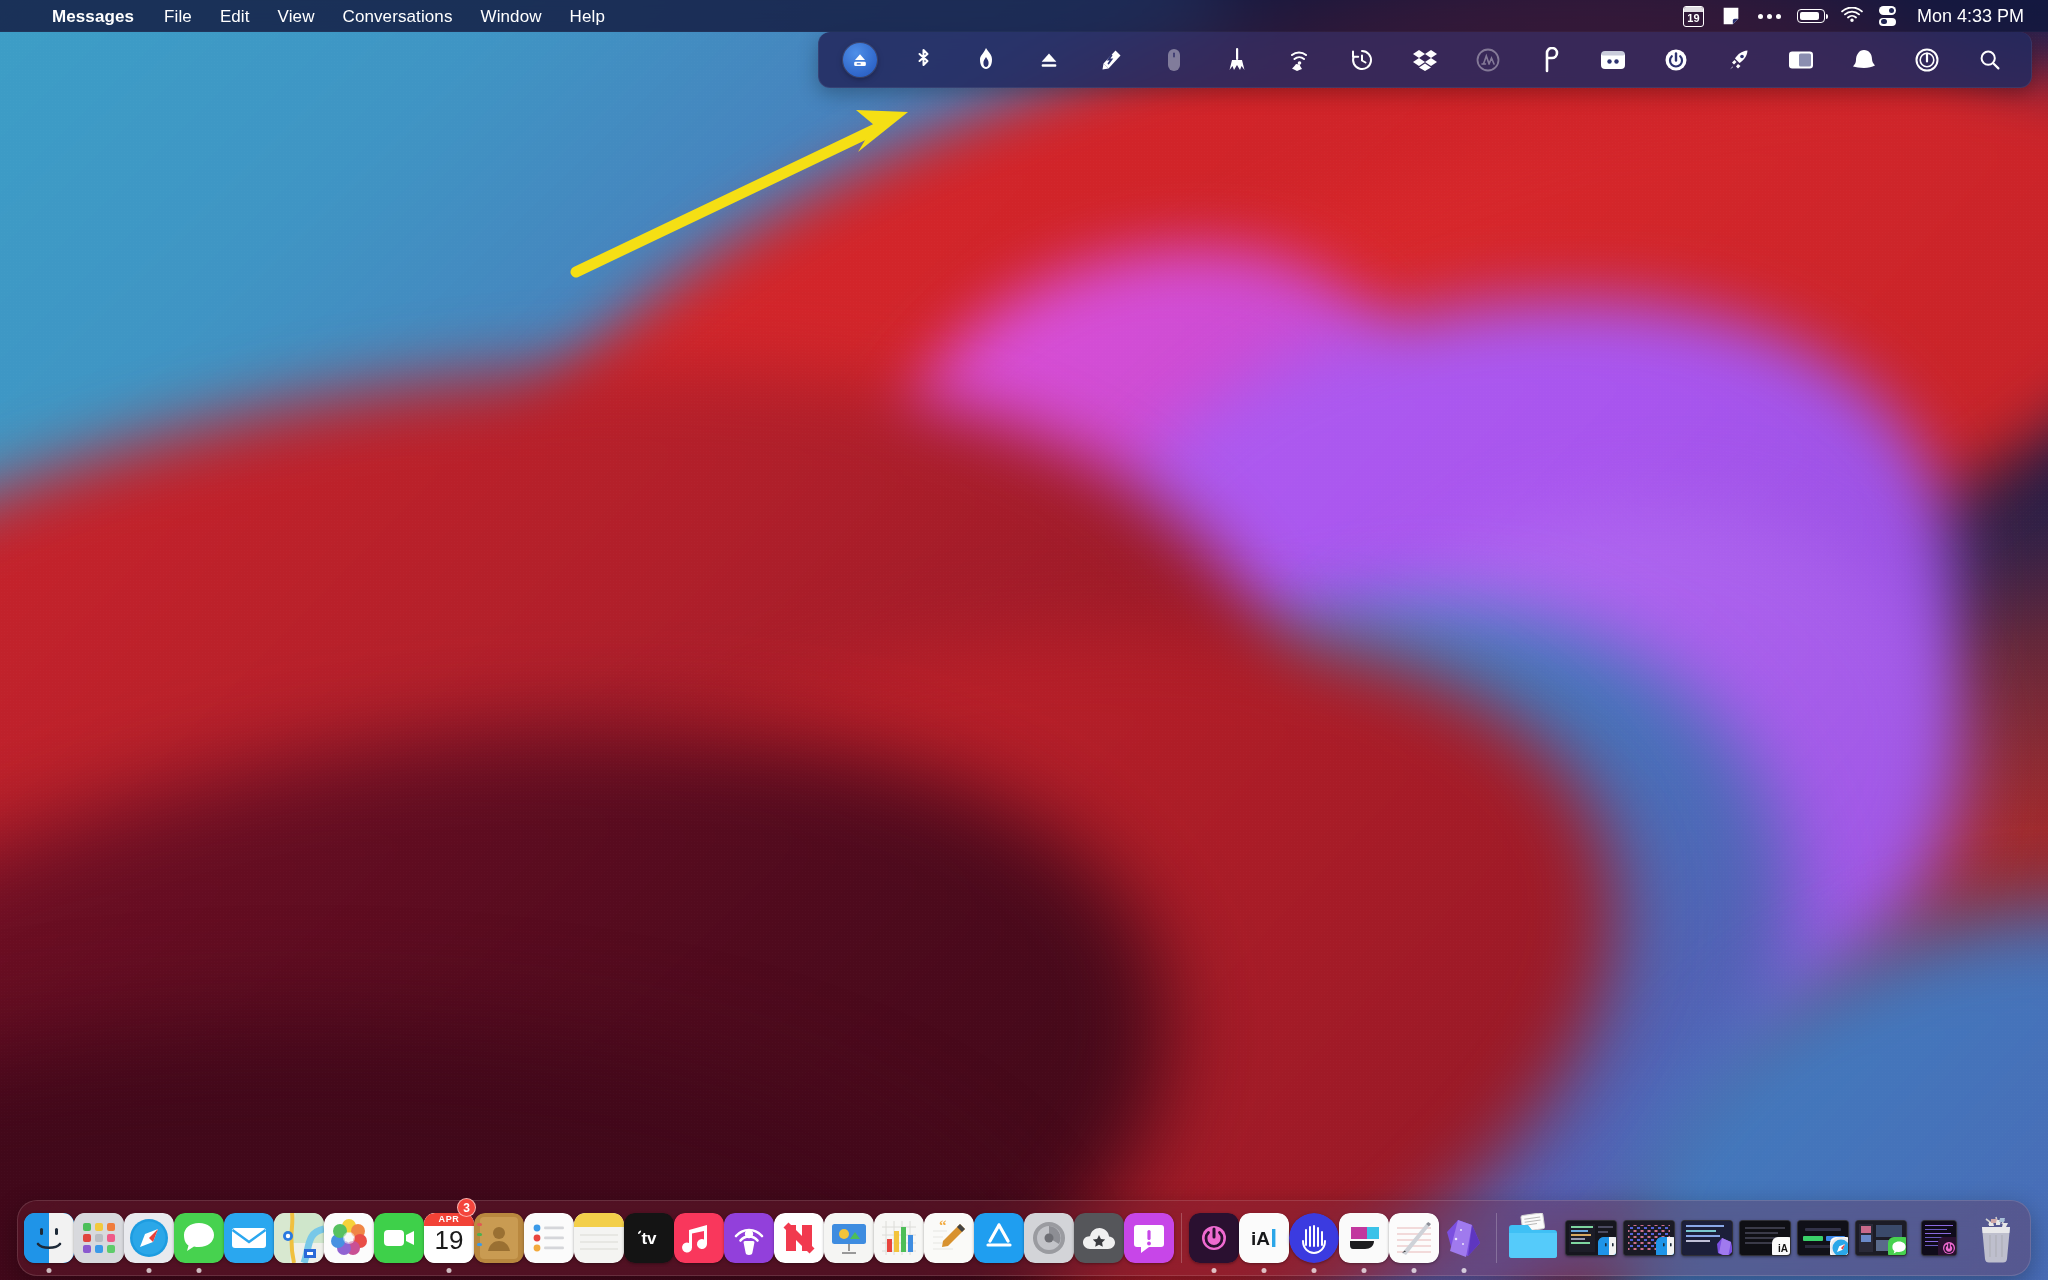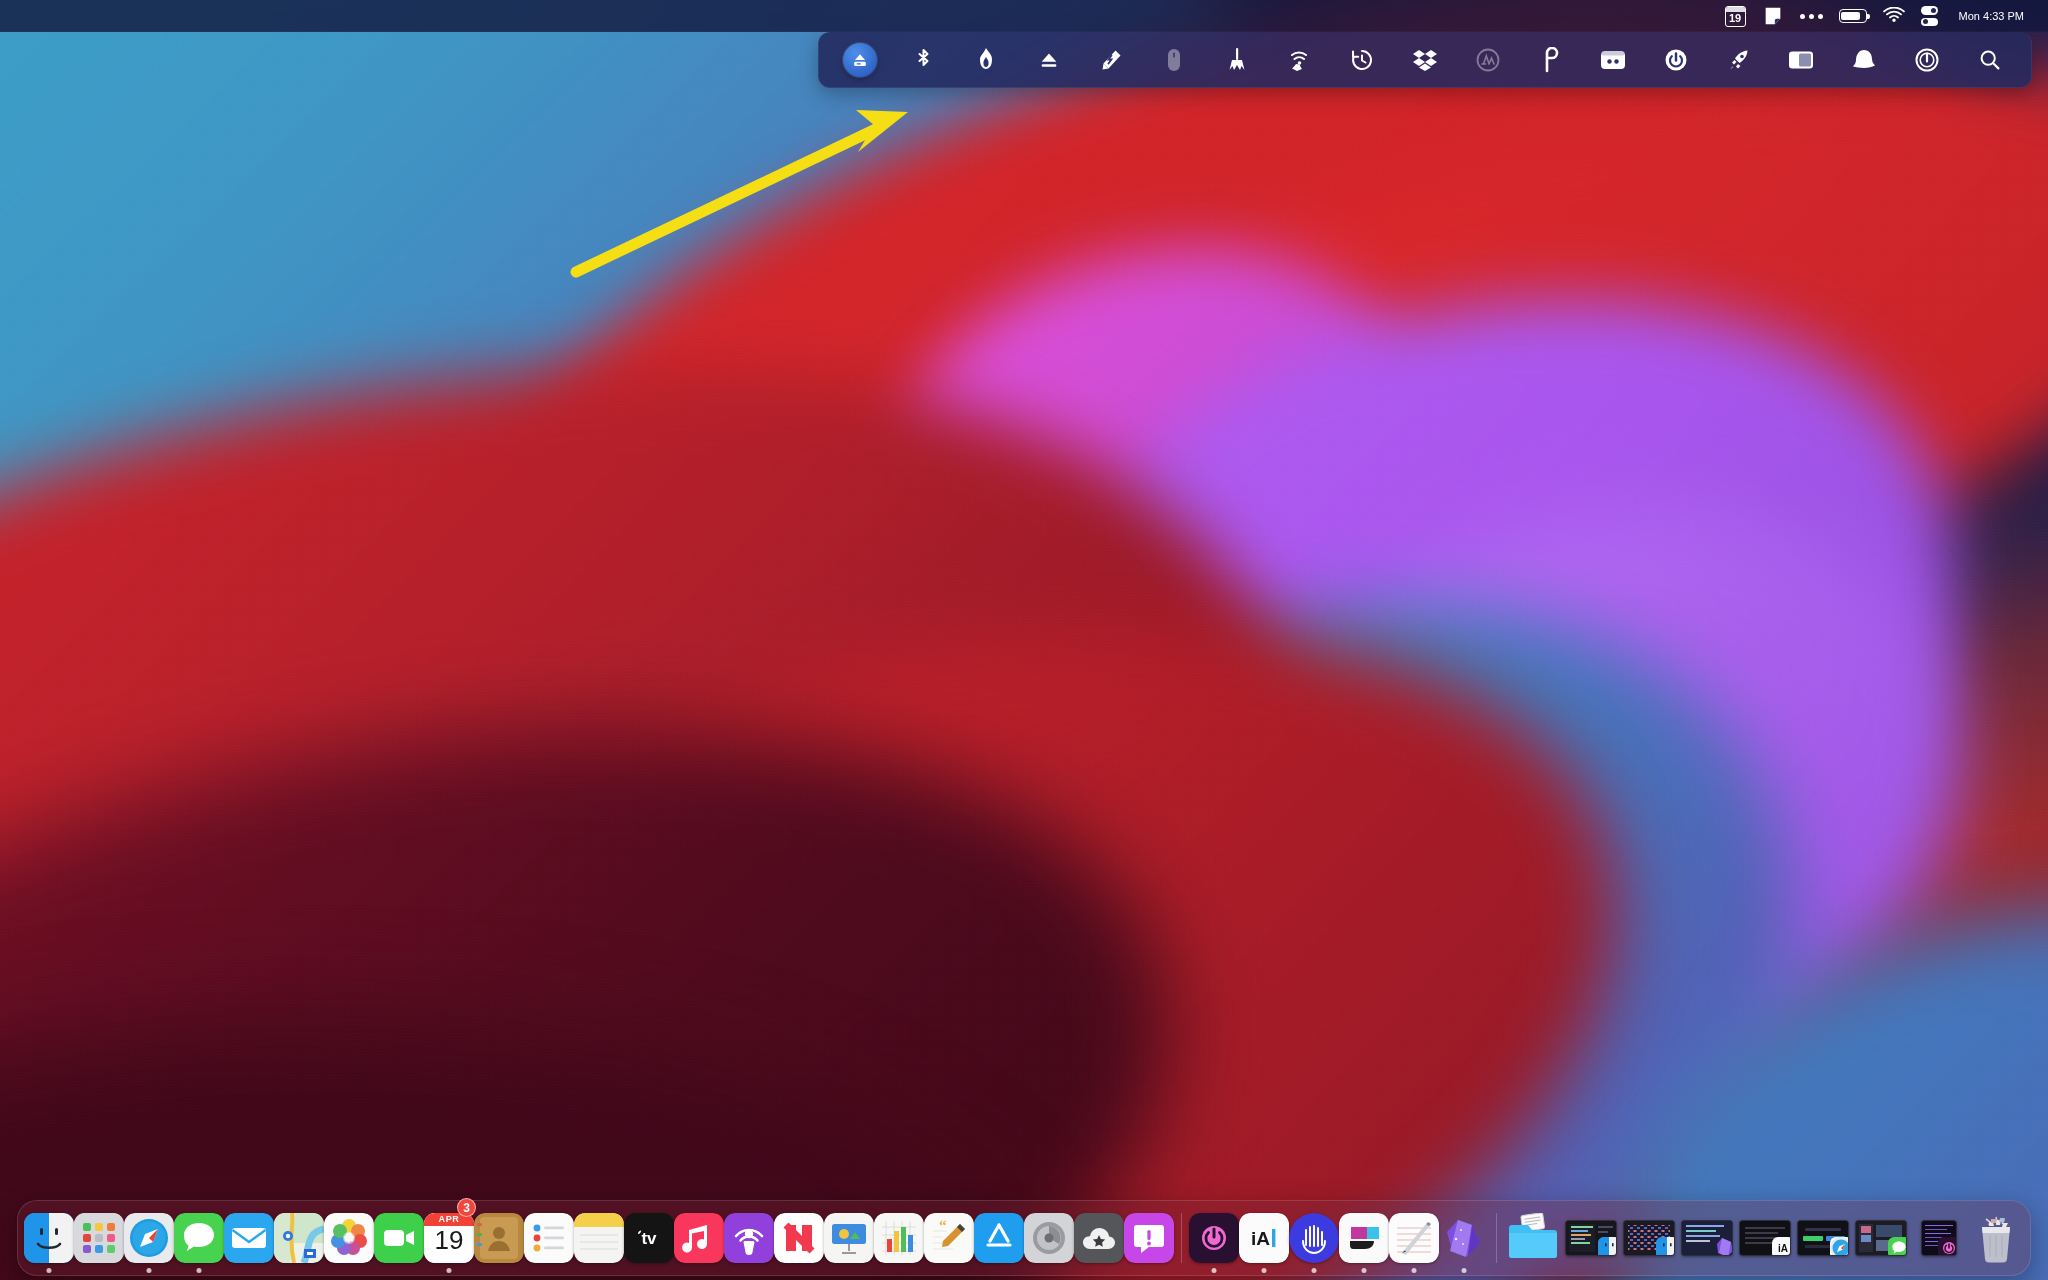--- a/index.html
+++ b/index.html
@@ -158,21 +158,21 @@
   }
   .mb-item.apple { padding:0 16px 0 6px; }
   .mb-item.bold { font-weight:bold; padding:0 16px; }
   .apple-glyph { font-size:21px; line-height:1; position:relative; top:-1px; }
 
   .mb-right { margin-left:auto; display:flex; align-items:center; padding-right:16px; gap:0px; }
   .mb-status {
     display:flex; align-items:center; justify-content:center;
     height:32px; min-width:34px; padding:0 8px;
   }
-  .mb-clock { font-size:11px; padding:0 8px 0 12px; white-space:nowrap;text-align:right; }
+  .mb-clock { font-size:18px; padding:0 8px 0 12px; white-space:nowrap;text-align:right; }
 
   
   .cal-ico { width:21px; height:21px; border:1.8px solid #fff; border-radius:3px; position:relative;
              display:flex; align-items:flex-end; justify-content:center; overflow:hidden; }
   .cal-ico::before { content:""; position:absolute; top:0; left:0; right:0; height:5px;
                      background:#fff; opacity:.85; }
   .cal-num { font-size:11px; font-weight:bold; line-height:1; padding-bottom:2px; }
 
   
   .batt { width:28px; height:14px; border:1.7px solid #fff; border-radius:4px; position:relative; }
@@ -298,20 +298,32 @@
   <div class="band b-teal-low"></div>
   <div class="band b-blue-br"></div>
   <div class="band b-red-big"></div>
   <div class="band b-red-big2"></div>
   <div class="band b-maroon"></div>
   <div class="band b-maroon2"></div>
   <div class="wp-grain"></div>
 </div>
 
 <div id="menubar">
+  <div class="mb-left">
+    <div class="mb-item apple">
+      <span class="apple-glyph"></span>
+    </div>
+    <div class="mb-item bold">Messages</div>
+    <div class="mb-item">File</div>
+    <div class="mb-item">Edit</div>
+    <div class="mb-item">View</div>
+    <div class="mb-item">Conversations</div>
+    <div class="mb-item">Window</div>
+    <div class="mb-item">Help</div>
+  </div>
 
   <div class="mb-right">
     <div class="mb-status">
       <div class="cal-ico">
         <span class="cal-num">19</span>
       </div>
     </div>
 
     <div class="mb-status">
       <svg width="22" height="22" viewBox="0 0 24 24">

